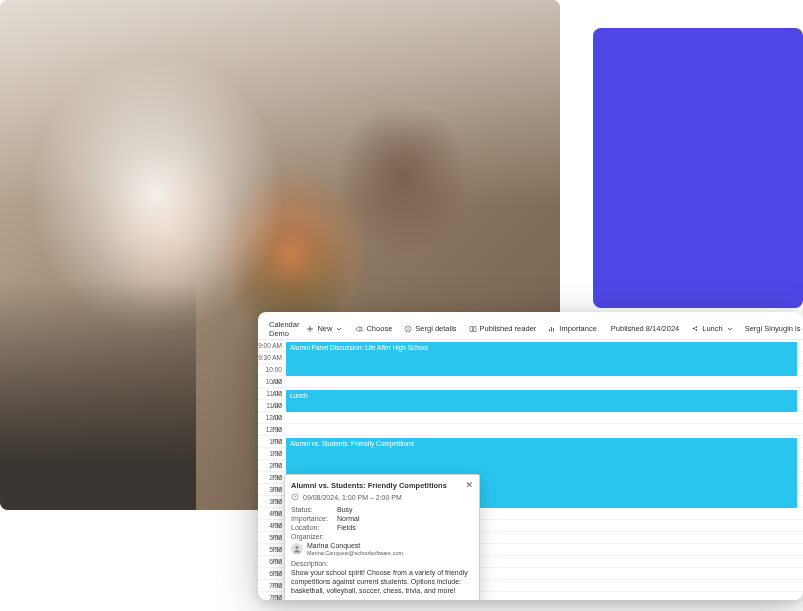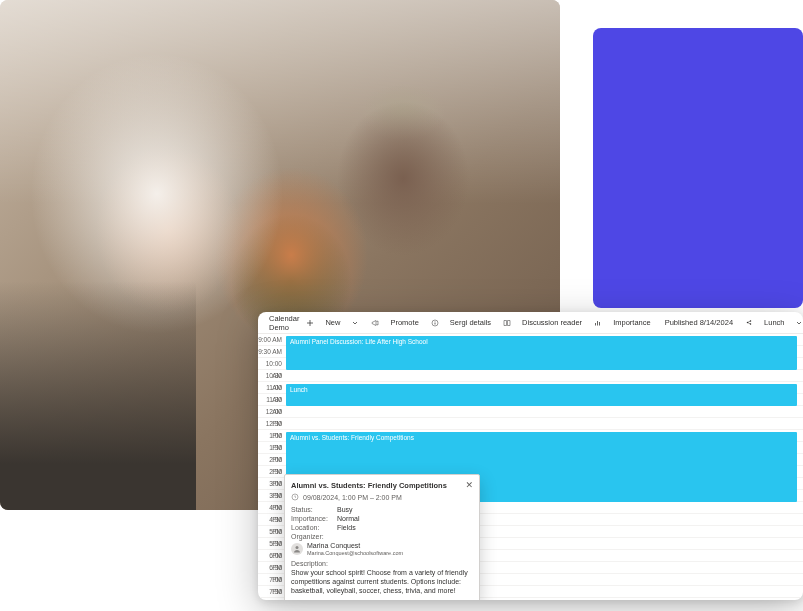--- a/index.html
+++ b/index.html
@@ -56,23 +56,24 @@
 
     
     .toolbar {
       display: flex; align-items: center;
       height: 22px;
       padding: 0 6px;
       font-size: 7.5px;
       color: #323130;
       border-bottom: 1px solid #edebe9;
       gap: 2px;
+      margin-top: 6px;
     }
     .toolbar .sq { width: 8px; height: 8px; background: #038387; border-radius: 1px; margin-right: 3px; }
-    .toolbar .item { display: inline-flex; align-items: center; padding: 0 5px; gap: 11px; cursor: pointer; white-space: nowrap; }
+    .toolbar .item { display: inline-flex; align-items: center; padding: 0 5px; gap: 3px; cursor: pointer; white-space: nowrap; }
     .toolbar .spacer { flex: 1; }
     .toolbar .avatar { width: 10px; height: 10px; border-radius: 50%; background: #605e5c; }
     .toolbar svg { width: 8px; height: 8px; display: block; }
 
     
     .cal-body { position: relative; display: flex; height: calc(100% - 22px); }
     .time-col { width: 28px; font-size: 6.5px; color: #605e5c; text-align: right; }
     .time-col .slot { height: 12px; line-height: 12px; padding-right: 4px; border-bottom: 1px solid #f3f2f1; }
     .events-col { flex: 1; position: relative; }
     .events-col .row { height: 12px; border-bottom: 1px solid #f3f2f1; }
@@ -135,34 +136,34 @@
         </svg>
       <span>New</span>
       <svg viewBox="0 0 16 16">
           <path d="M4 6l4 4 4-4" stroke="#323130" stroke-width="1.5" fill="none"></path>
         </svg>
     </span>
     <span class="item">
       <svg viewBox="0 0 16 16">
           <path d="M2 7l8-4v10L2 9z M11 5l3-1v8l-3-1" stroke="#323130" stroke-width="1" fill="none"></path>
         </svg>
-      <span>Promote</span>
+      <span>Choose</span>
     </span>
     <span class="item">
       <svg viewBox="0 0 16 16">
           <circle cx="8" cy="8" r="6" stroke="#323130" stroke-width="1" fill="none"></circle>
           <path d="M8 5v1M8 7v4" stroke="#323130" stroke-width="1.5"></path>
         </svg>
       <span>Sergi details</span>
     </span>
     <span class="item">
       <svg viewBox="0 0 16 16">
           <path d="M2 3h5v10H2zM9 3h5v10H9z" stroke="#323130" stroke-width="1" fill="none"></path>
         </svg>
-      <span>Discussion reader</span>
+      <span>Published reader</span>
     </span>
     <span class="item">
       <svg viewBox="0 0 16 16">
           <path d="M3 13V8M7 13V4M11 13V6" stroke="#323130" stroke-width="1.5"></path>
         </svg>
       <span>Importance</span>
     </span>
     <span class="spacer"></span>
     <span class="item">Published 8/14/2024</span>
     <span class="item">

